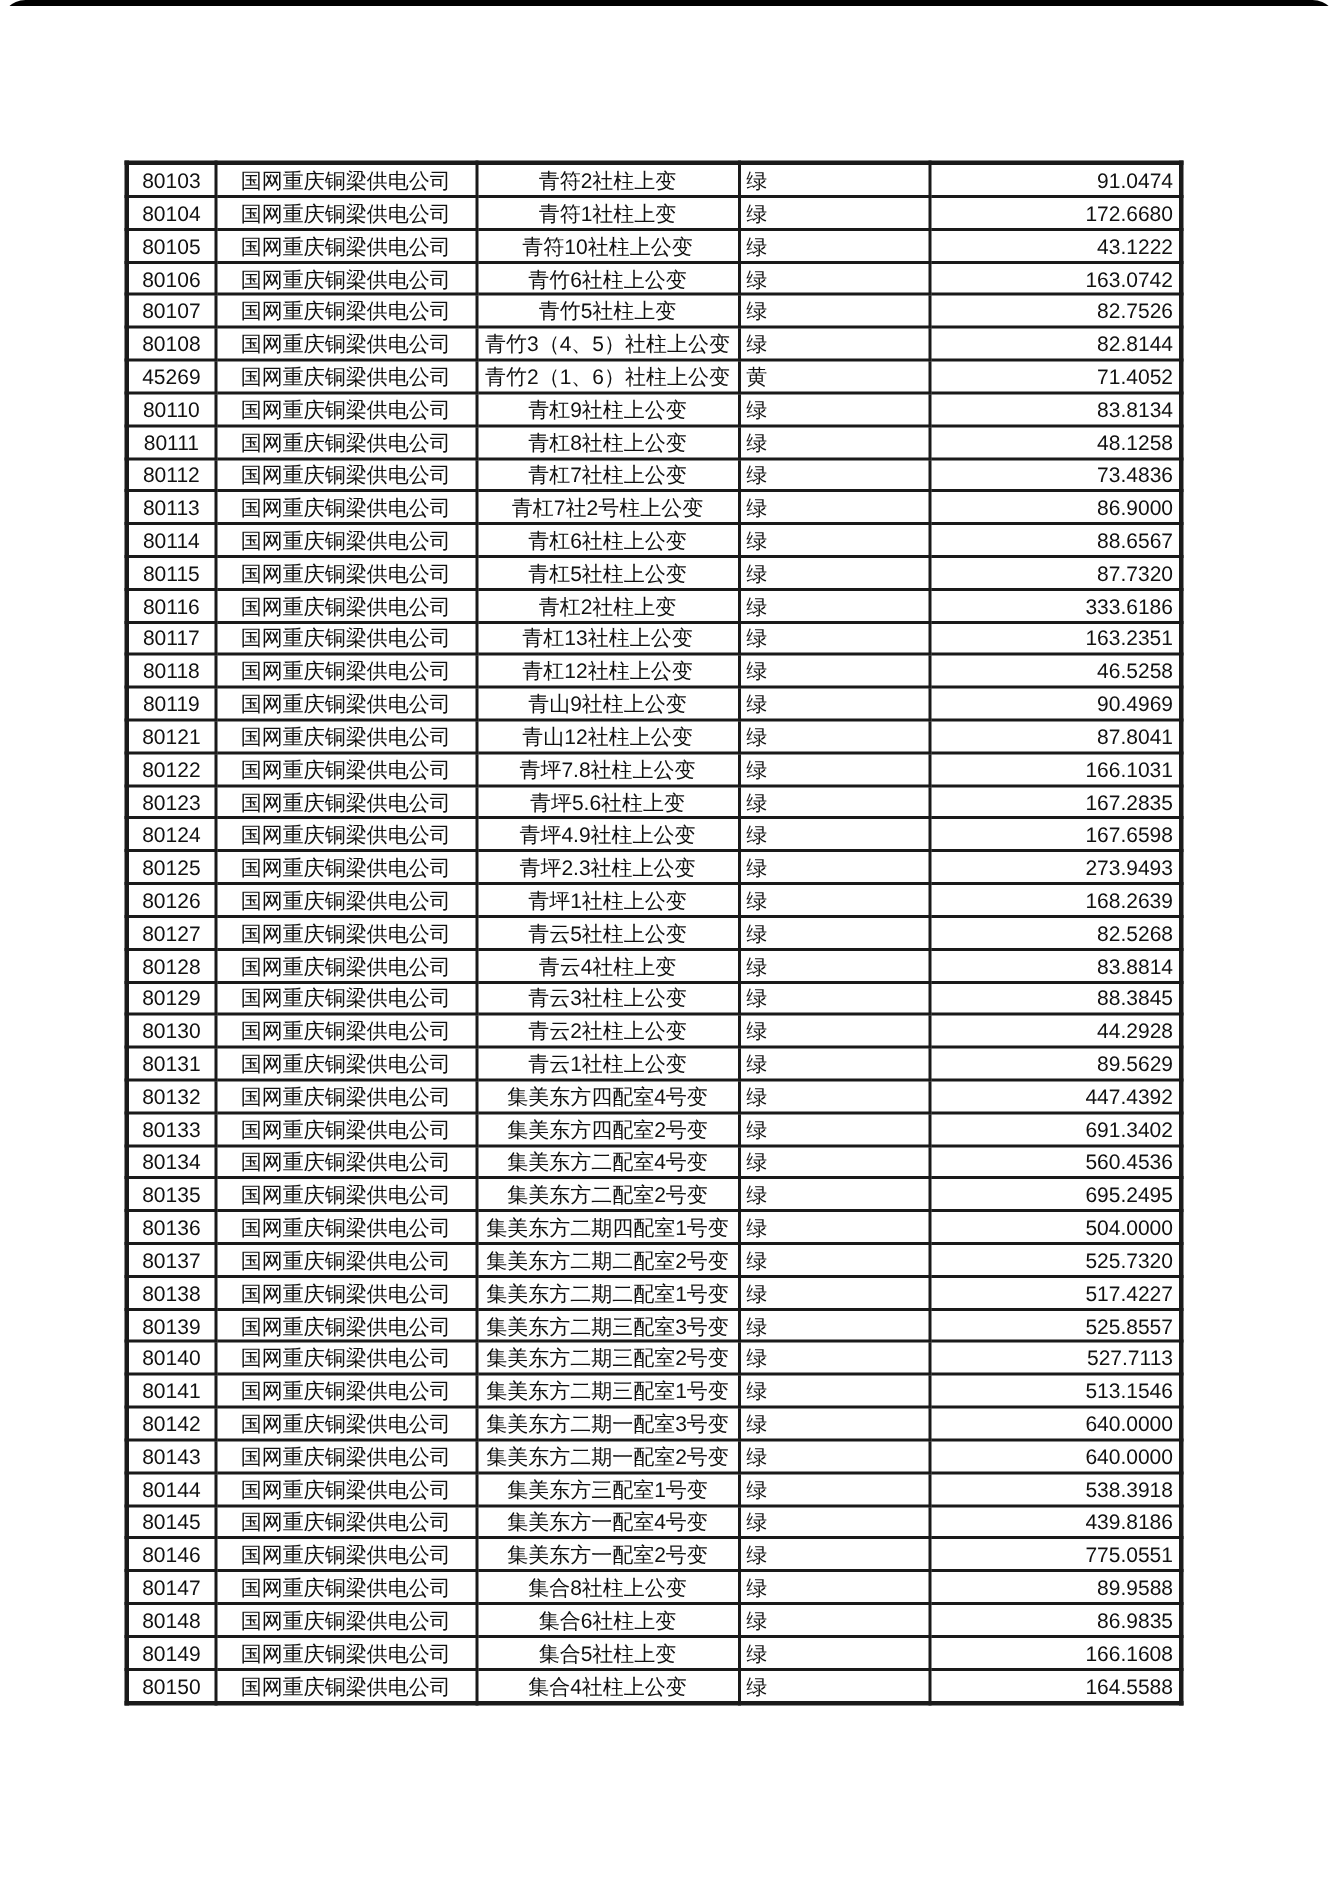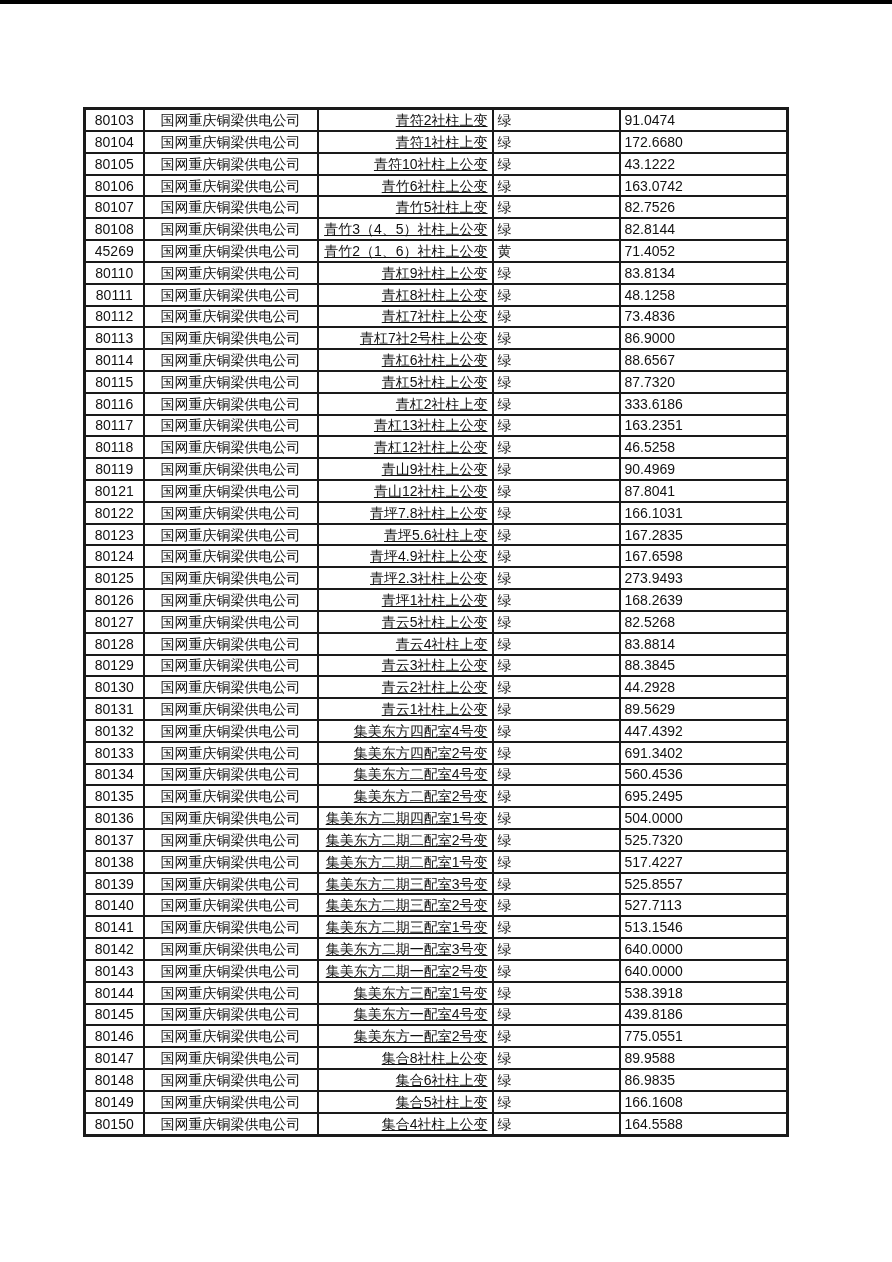--- a/index.html
+++ b/index.html
@@ -5,20 +5,21 @@
   html, body { margin: 0; padding: 0; }
   body { background: #ffffff; }
   .page {
     position: relative;
     width: 892px;
     height: 1262px;
     background: #ffffff;
     overflow: hidden;
     font-family: "Liberation Sans", "DejaVu Sans", sans-serif;
     color: #111111;
+    border-radius: 17px;
   }
   .top-strip {
     position: absolute;
     top: 0; left: 0;
     width: 100%;
     height: 4px;
     background: #000000;
   }
   .table-wrap {
     position: absolute;
@@ -39,23 +40,23 @@
     padding: 0 4px;
     font-size: 14px;
     line-height: 1;
     vertical-align: middle;
     white-space: nowrap;
     overflow: hidden;
     color: #111111;
   }
   td.c-id     { text-align: center; padding: 0; }
   td.c-company{ text-align: center; }
-  td.c-name   { text-align: right; text-decoration: underline; }
+  td.c-name   { text-align: center; }
   td.c-status { text-align: left; }
-  td.c-value  { text-align: left; font-variant-numeric: tabular-nums; }
+  td.c-value  { text-align: right; font-variant-numeric: tabular-nums; }
 </style>
 </head>
 <body>
 
 <div class="page">
   <div class="top-strip"></div>
   <div class="table-wrap">
     <table class="data-table">
       <colgroup>
         <col style="width:59px">

